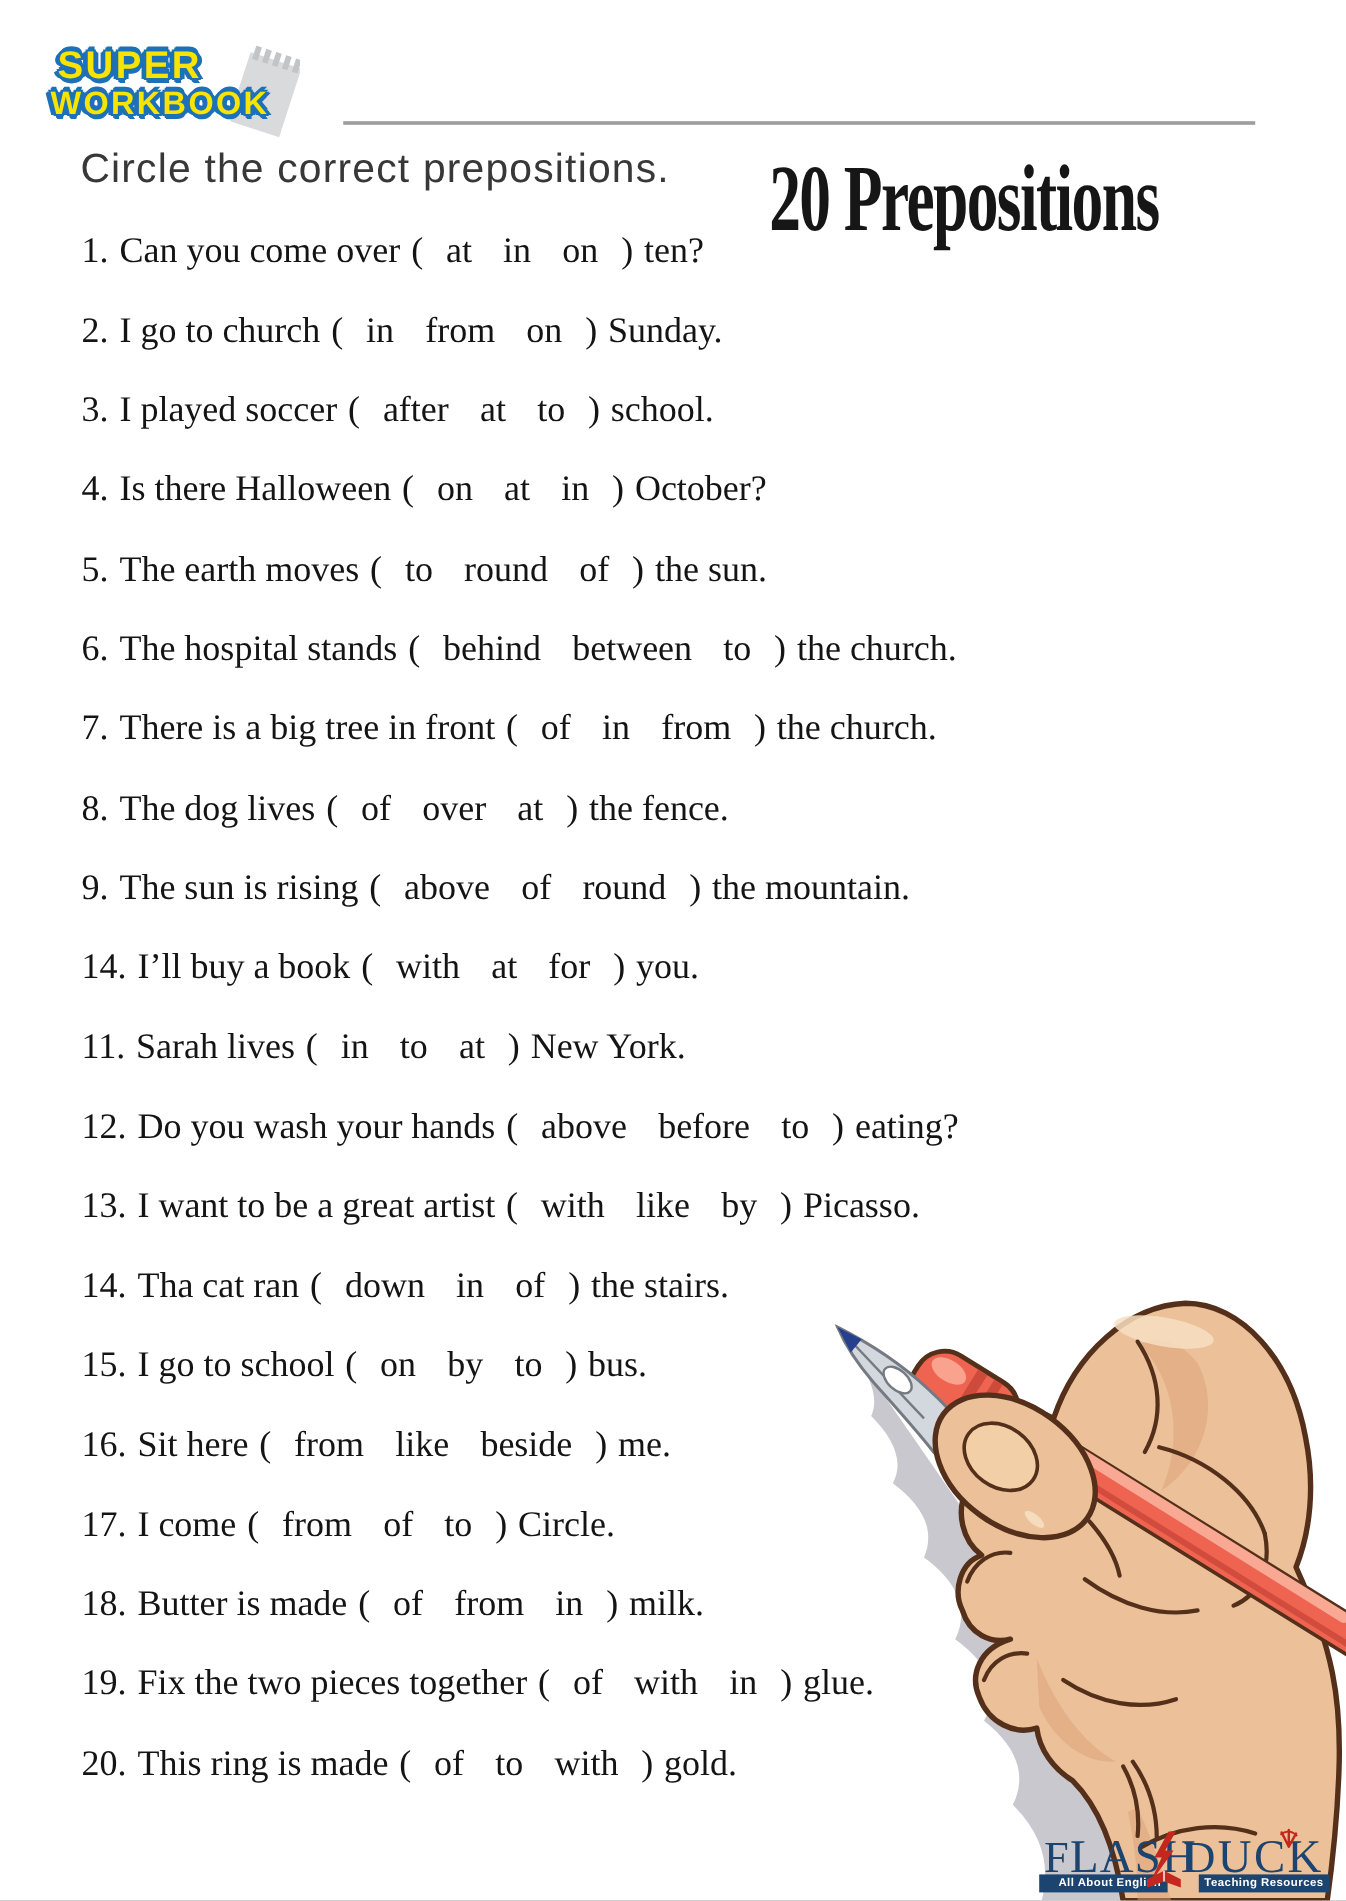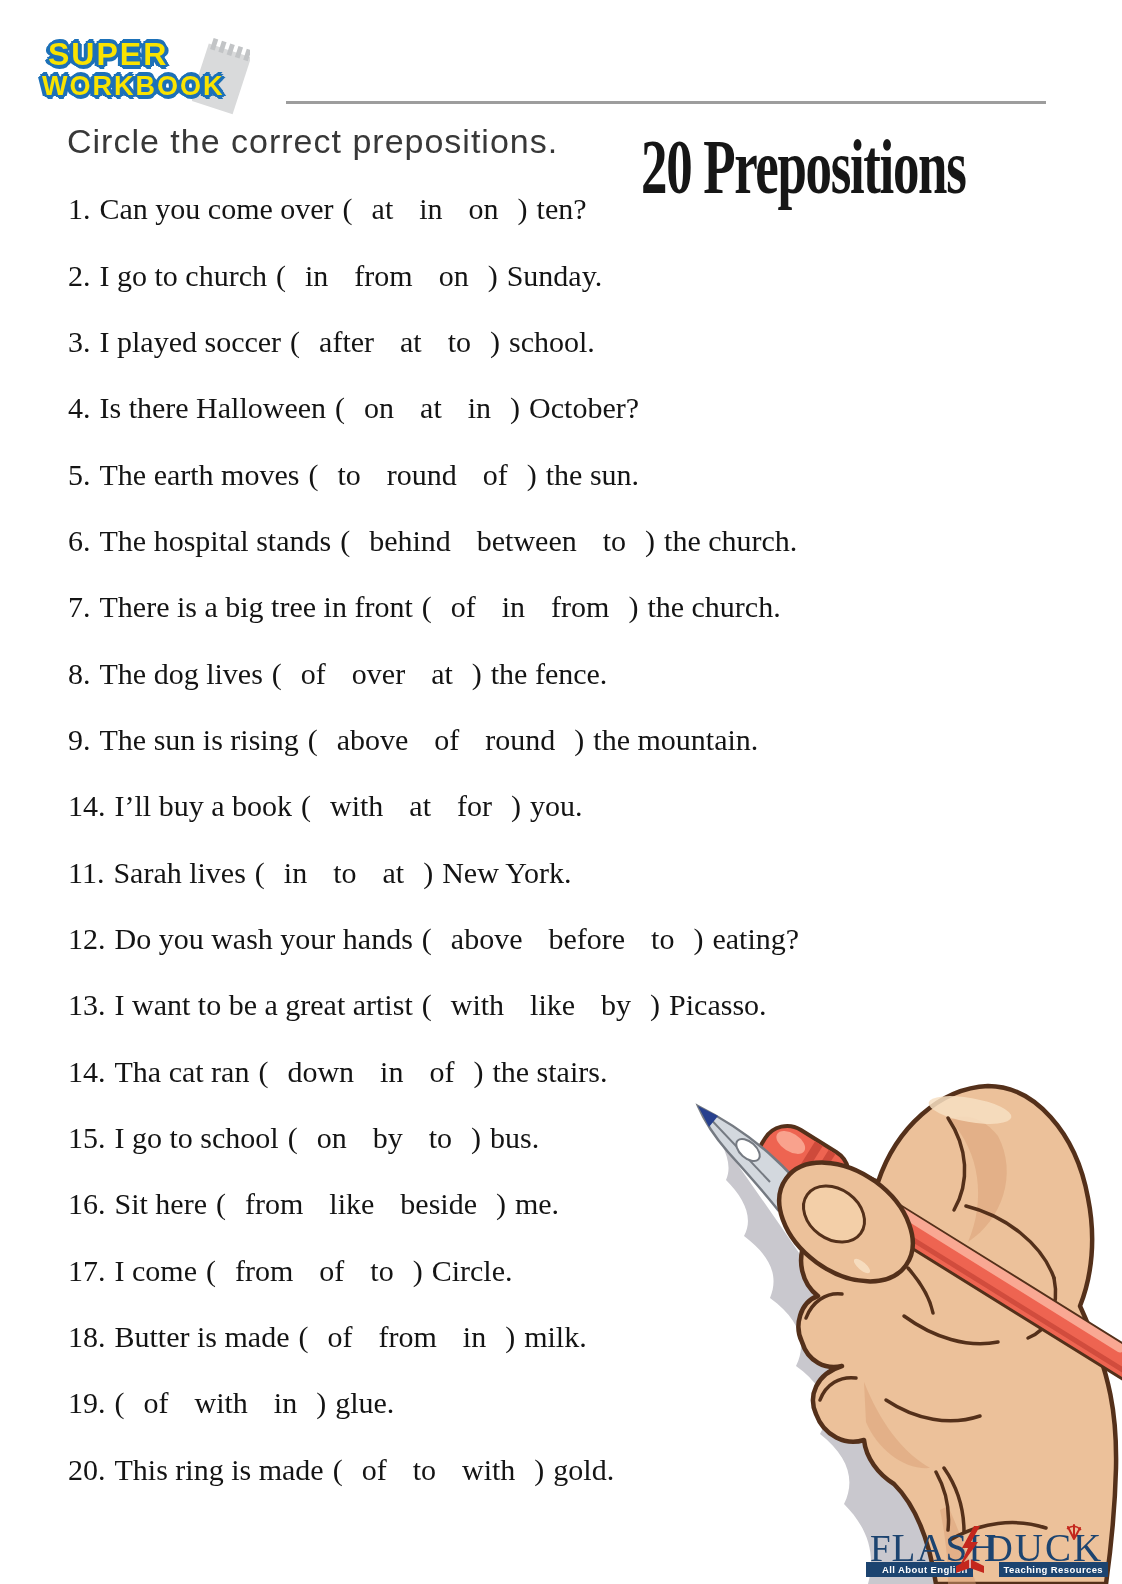--- a/index.html
+++ b/index.html
@@ -278,20 +278,21 @@
         <span class="q-pre">Butter is made</span>
         <span class="q-paren q-open">(</span>
         <span class="q-opt">of</span>
         <span class="q-opt">from</span>
         <span class="q-opt">in</span>
         <span class="q-paren q-close">)</span>
         <span class="q-post">milk.</span>
       </div>
       <div class="q-line">
         <span class="q-num">19.</span>
+        <span class="q-pre">Fix the two pieces together</span>
         <span class="q-paren q-open">(</span>
         <span class="q-opt">of</span>
         <span class="q-opt">with</span>
         <span class="q-opt">in</span>
         <span class="q-paren q-close">)</span>
         <span class="q-post">glue.</span>
       </div>
       <div class="q-line">
         <span class="q-num">20.</span>
         <span class="q-pre">This ring is made</span>

